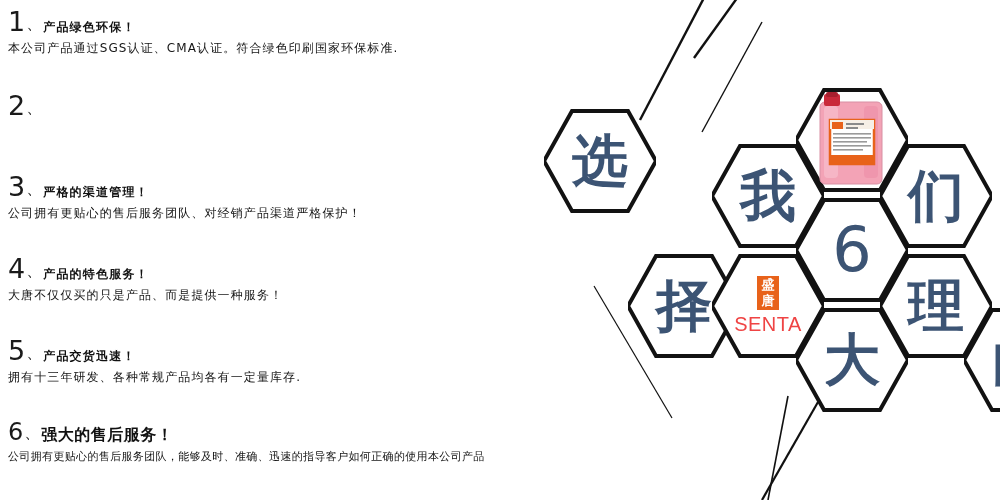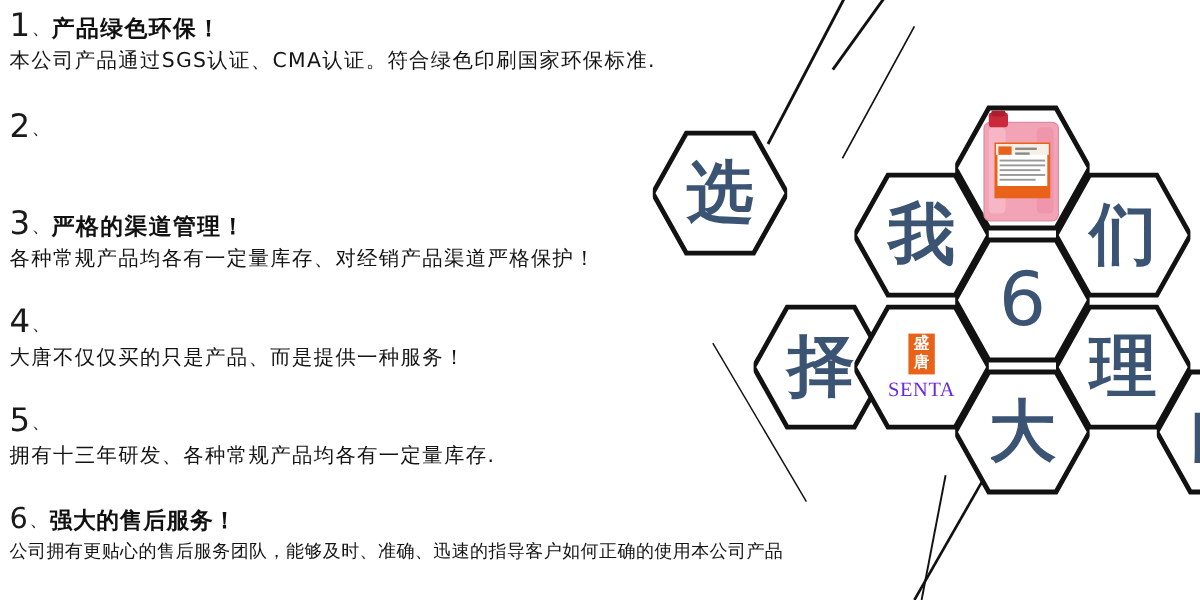--- a/index.html
+++ b/index.html
@@ -51,36 +51,36 @@
   }
   .reason-sep {
     font-size: 16px;
     color: #1a1a1a;
     margin-left: 1px;
     margin-right: 1px;
     position: relative;
     top: -2px;
   }
   .reason-title {
-    font-size: 19px;
+    font-size: 12px;
     color: #111111;
     font-weight: 600;
     letter-spacing: 1.2px;
   }
   .reason-body {
     margin-top: 7px;
-    font-size: 17px;
+    font-size: 12px;
     color: #141414;
     letter-spacing: 1.1px;
     white-space: nowrap;
     line-height: 1.15;
   }
-  .reason.last .reason-title { font-size: 19px; letter-spacing: 0.5px; }
+  .reason.last .reason-title { font-size: 16px; letter-spacing: 0.5px; }
   .reason.last .reason-num { font-size: 24px; }
-  .reason.last .reason-body { font-size: 15px; letter-spacing: 0.35px; }
+  .reason.last .reason-body { font-size: 11px; letter-spacing: 0.35px; }
 
   
   .honeycomb {
     position: absolute;
     left: 500px;
     top: 80px;
     width: 500px;
     height: 400px;
   }
   .hex {
@@ -125,23 +125,23 @@
     font-weight: 700;
     line-height: 16px;
     text-align: center;
     letter-spacing: 0;
     padding-top: 1px;
     box-sizing: border-box;
     font-family: "DejaVu Sans", "Liberation Sans", sans-serif;
   }
   .logo-mark span { display:block; }
   .logo-word {
-    font-family: Liberation Serif, serif;
-    font-size: 17px;
-    color: #6d28d9;
+    font-family: Liberation Sans, sans-serif;
+    font-size: 20px;
+    color: #ef4444;
     letter-spacing: 0.5px;
     margin-top: 2px;
   }
 
   
   .product-hex {
     position: absolute;
     width: 112px;
     height: 112px;
   }
@@ -186,35 +186,37 @@
         <span class="reason-sep">、</span>
       </div>
     </div>
 
     <div class="reason" style="top:173px;">
       <div class="reason-head">
         <span class="reason-num">3</span>
         <span class="reason-sep">、</span>
         <span class="reason-title">严格的渠道管理！</span>
       </div>
-      <div class="reason-body">各种常规产品均各有一定量库存、对经销产品渠道严格保护！</div>
+      <div class="reason-body">公司拥有更贴心的售后服务团队、对经销产品渠道严格保护！</div>
     </div>
 
     <div class="reason" style="top:255px;">
       <div class="reason-head">
         <span class="reason-num">4</span>
         <span class="reason-sep">、</span>
+        <span class="reason-title">产品的特色服务！</span>
       </div>
       <div class="reason-body">大唐不仅仅买的只是产品、而是提供一种服务！</div>
     </div>
 
     <div class="reason" style="top:337px;">
       <div class="reason-head">
         <span class="reason-num">5</span>
         <span class="reason-sep">、</span>
+        <span class="reason-title">产品交货迅速！</span>
       </div>
       <div class="reason-body">拥有十三年研发、各种常规产品均各有一定量库存.</div>
     </div>
 
     <div class="reason last" style="top:420px; width:990px;">
       <div class="reason-head">
         <span class="reason-num">6</span>
         <span class="reason-sep">、</span>
         <span class="reason-title">强大的售后服务！</span>
       </div>

